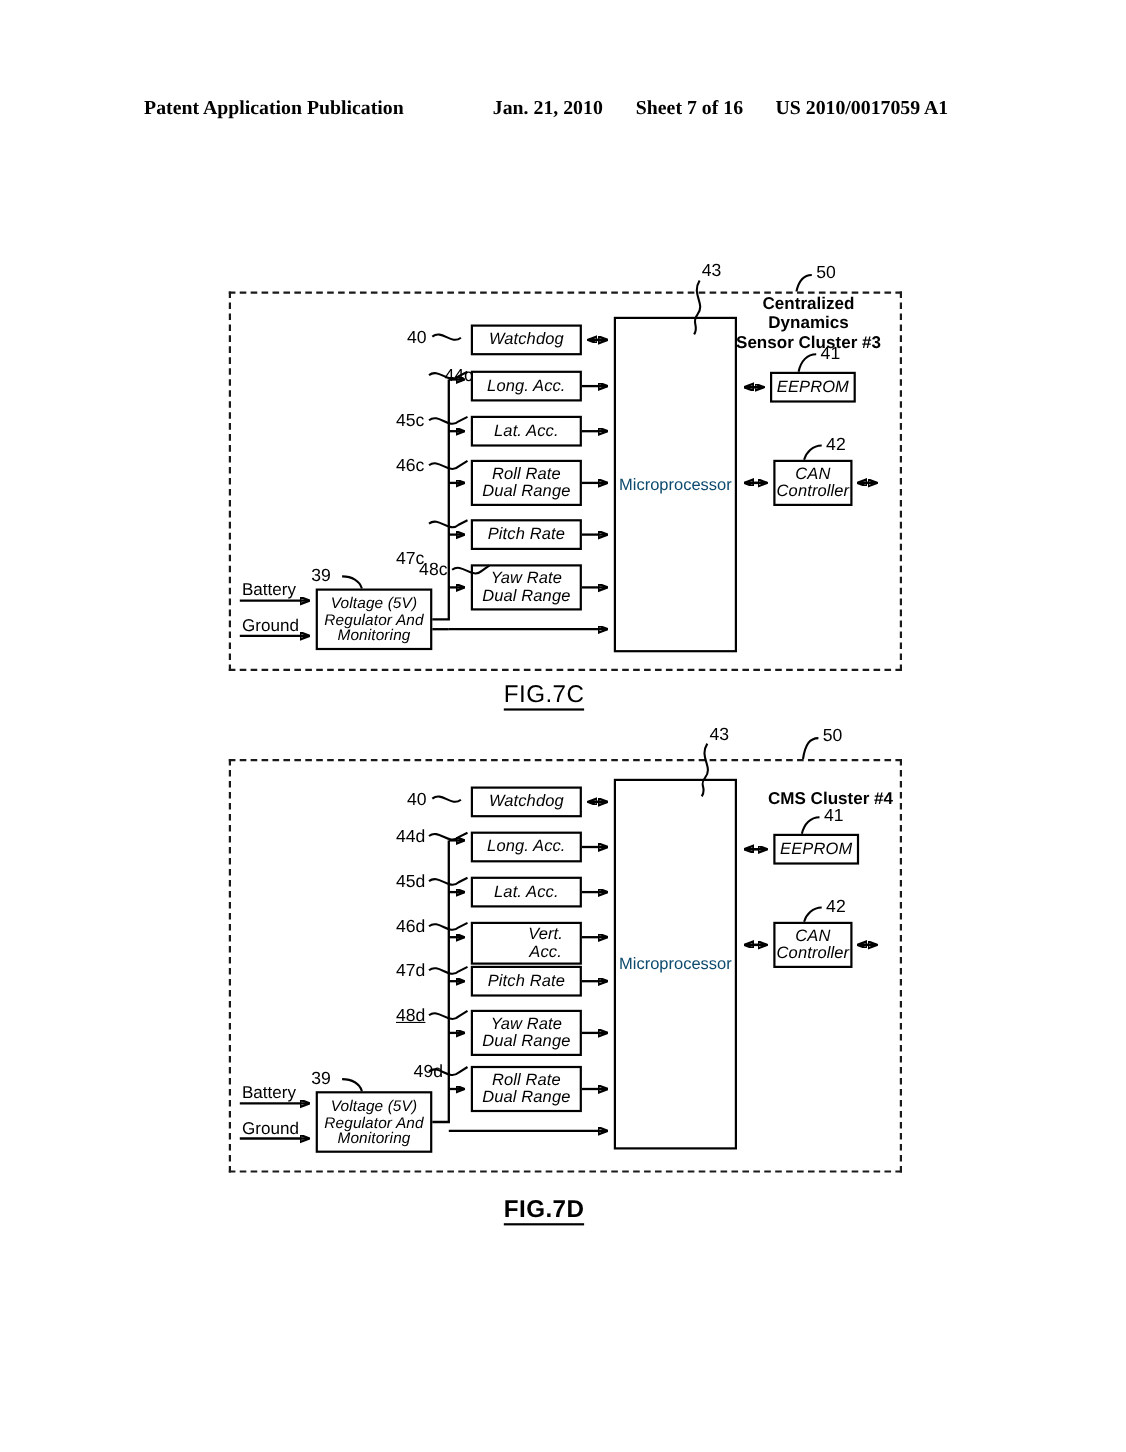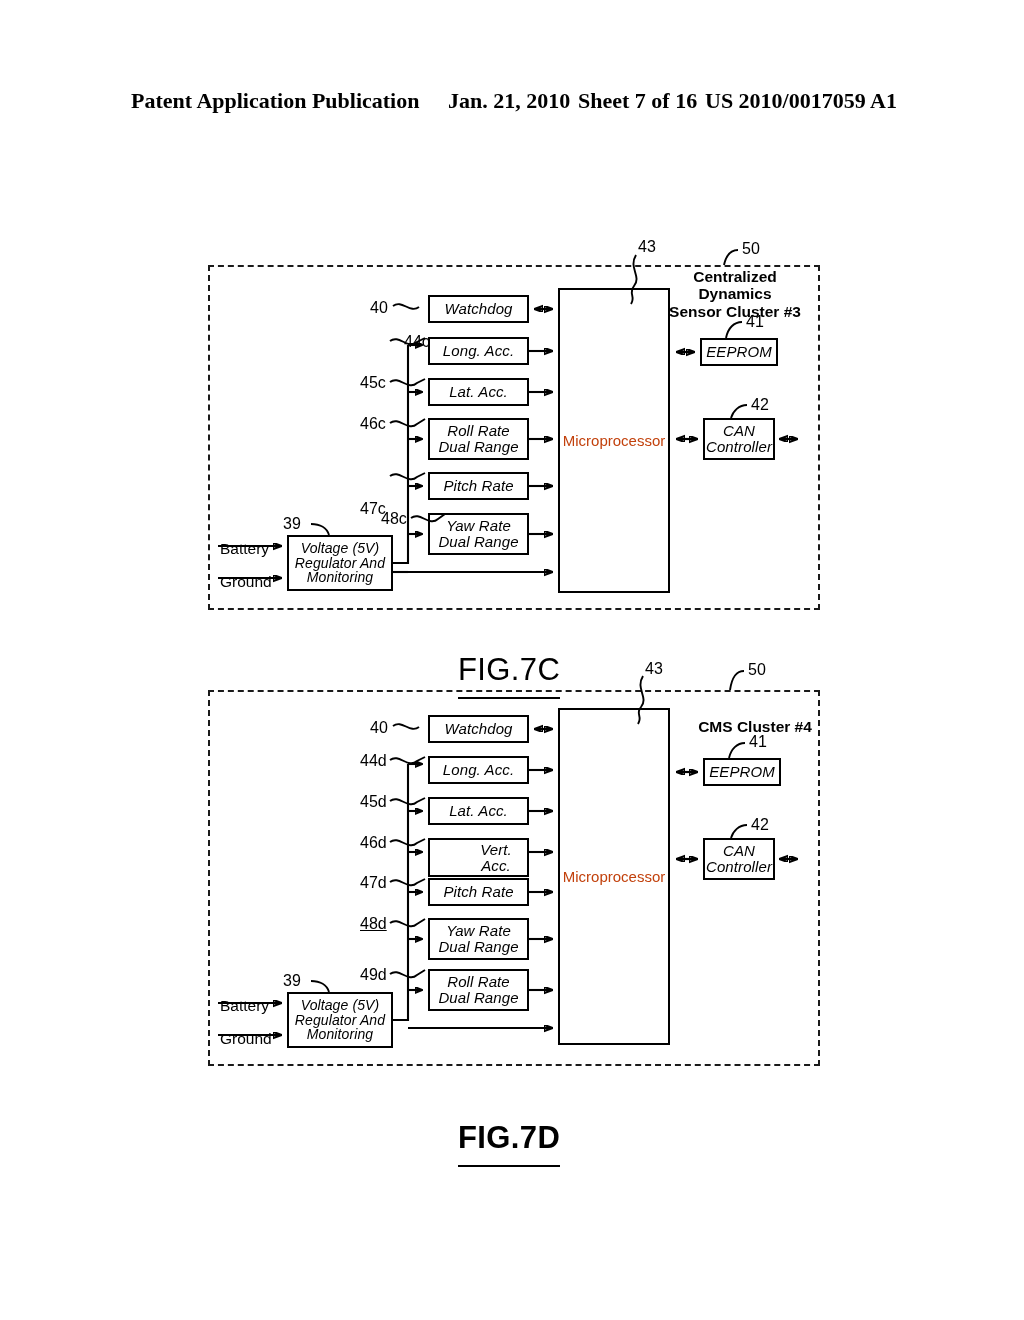--- a/index.html
+++ b/index.html
@@ -18,21 +18,21 @@
 
   
   .page-header {
     position: absolute;
     top: 88px;
     left: 0;
     width: 816px;
     height: 26px;
     font-family: "Liberation Serif", serif;
     font-weight: bold;
-    font-size: 22px;
+    font-size: 18px;
     color: #000;
     white-space: nowrap;
   }
   .hdr-pub   { position: absolute; left: 131px; top: 0; }
   .hdr-date  { position: absolute; left: 448px; top: 0; }
   .hdr-sheet { position: absolute; left: 578px; top: 0; }
   .hdr-num   { position: absolute; left: 705px; top: 0; }
 
   
   .figure {
@@ -67,21 +67,21 @@
 
   .mcu {
     position: absolute;
     border: 2.2px solid #000;
     box-sizing: border-box;
     background: #fff;
     display: flex;
     align-items: center;
     justify-content: center;
     font-size: 15px;
-    color: #c2410c;
+    color: #0c4a6e;
   }
 
   
   .cluster-title {
     position: absolute;
     font-size: 15.5px;
     line-height: 1.12;
     text-align: center;
     white-space: pre-line;
     color: #000;
@@ -95,34 +95,32 @@
     color: #000;
     white-space: nowrap;
   }
 
   
   .ext-label {
     position: absolute;
     font-size: 15.5px;
     color: #000;
     white-space: nowrap;
-    margin-top: 12px;
   }
 
   
   .fig-caption {
     position: absolute;
-    font-size: 31px;
+    font-size: 22px;
     letter-spacing: 0.4px;
     color: #000;
     white-space: nowrap;
     border-bottom: 2.2px solid #000;
-    padding-bottom: 12px;
+    padding-bottom: 2px;
     line-height: 1.0;
-    margin-top: 34px;
   }
 
   
   .wires {
     position: absolute;
     left: 0; top: 0;
     width: 1024px;
     height: 1320px;
     pointer-events: none;
   }
@@ -216,21 +214,21 @@
 
 <div class="ext-label" style="left:220px; top:985px;">Battery</div>
 <div class="ext-label" style="left:220px; top:1018px;">Ground</div>
 
 <div class="ref" style="left:370px; top:719px;">40</div>
 <div class="ref" style="left:360px; top:752px;">44d</div>
 <div class="ref" style="left:360px; top:793px;">45d</div>
 <div class="ref" style="left:360px; top:834px;">46d</div>
 <div class="ref" style="left:360px; top:874px;">47d</div>
 <div class="ref" style="left:360px; top:915px;text-decoration:underline;">48d</div>
-<div class="ref" style="left:360px; top:966px;">49d</div>
+<div class="ref" style="left:376px; top:966px;">49d</div>
 <div class="ref" style="left:283px; top:972px;">39</div>
 <div class="ref" style="left:645px; top:660px;">43</div>
 <div class="ref" style="left:748px; top:661px;">50</div>
 <div class="ref" style="left:749px; top:733px;">41</div>
 <div class="ref" style="left:751px; top:816px;">42</div>
 
 <div class="fig-caption" style="left:458px; top:1088px;font-weight:bold;">FIG.7D</div>
 
 <svg class="wires" viewBox="0 0 1024 1320">
   <defs>

